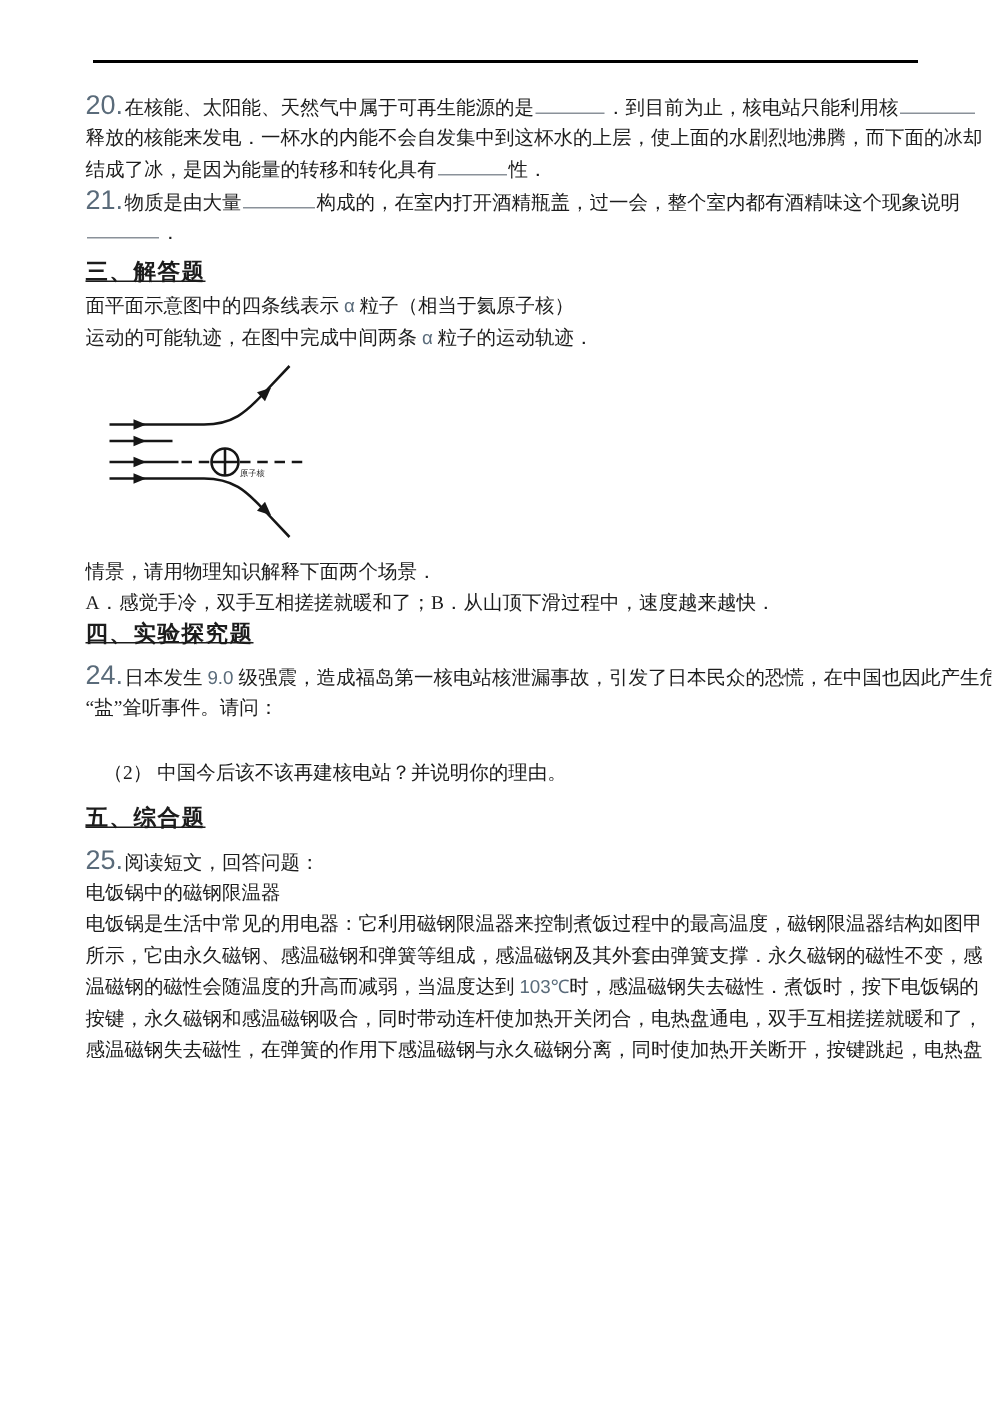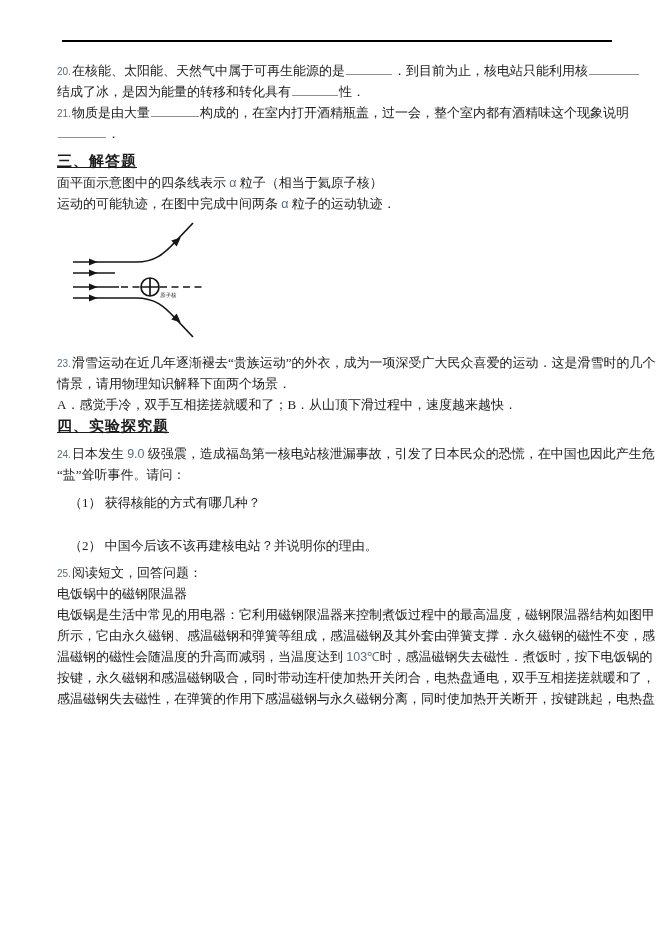--- a/index.html
+++ b/index.html
@@ -4,21 +4,21 @@
 <style>
   html,body{margin:0;padding:0;background:#ffffff;}
   .page{
     position:relative;width:661px;height:936px;background:#ffffff;overflow:hidden;
     font-family:"Liberation Serif","DejaVu Serif",serif;color:#1c1c1c;font-size:13px;
   }
   .rule{position:absolute;left:62px;top:40px;width:550px;height:2px;background:#000;}
   .content{position:absolute;left:57px;top:60px;width:556px;}
   .line{height:21px;line-height:21px;white-space:nowrap;}
   .heading{font-weight:bold;font-size:15px;height:22px;line-height:22px;letter-spacing:1px;text-decoration:underline;}
-  .num{color:#5a6b7a;font-family:"Liberation Sans",sans-serif;font-size:10px;margin-right:1px;}
+  .num{color:#5a6b7a;font-family:"Liberation Sans",sans-serif;font-size:18px;margin-right:1px;}
   .gray{color:#5a6b7a;font-family:"Liberation Sans",sans-serif;font-size:12.5px;}
   .blank{display:inline-block;height:12px;border-bottom:1.5px solid #8a9199;margin:0 1px;vertical-align:baseline;}
   .w46{width:46px}.w48{width:48px}.w50{width:50px}
   .indent{padding-left:12px;}
   .mt3{margin-top:3px}.mt4{margin-top:4px}.mt6{margin-top:6px}.mt7{margin-top:7px}
   .mt10{margin-top:10px}.mt11{margin-top:22px}
   .diagram{margin-top:2px;height:133px;}
   .diagram svg{display:block;margin-left:6px;}
   .traj{fill:none;stroke:#161616;stroke-width:1.7;}
   .dash{fill:none;stroke:#161616;stroke-width:1.6;stroke-dasharray:7 4.5;}
@@ -27,20 +27,21 @@
 </style>
 </head>
 <body>
 
 <div class="page">
   <div class="rule"></div>
 
   <div class="content">
 
     <div class="line"><span class="num">20.</span><span>在核能、太阳能、天然气中属于可再生能源的是</span><span class="blank w46"></span><span>．到目前为止，核电站只能利用核</span><span class="blank w50"></span></div>
+    <div class="line"><span>释放的核能来发电．一杯水的内能不会自发集中到这杯水的上层，使上面的水剧烈地沸腾，而下面的冰却</span></div>
     <div class="line"><span>结成了冰，是因为能量的转移和转化具有</span><span class="blank w46"></span><span>性．</span></div>
 
     <div class="line"><span class="num">21.</span><span>物质是由大量</span><span class="blank w48"></span><span>构成的，在室内打开酒精瓶盖，过一会，整个室内都有酒精味这个现象说明</span></div>
     <div class="line"><span class="blank w48"></span><span>．</span></div>
 
     <div class="heading mt6">三、解答题</div>
 
     <div class="line"><span>面平面示意图中的四条线表示 </span><span class="gray">α</span><span> 粒子（相当于氦原子核）</span></div>
     <div class="line"><span>运动的可能轨迹，在图中完成中间两条 </span><span class="gray">α</span><span> 粒子的运动轨迹．</span></div>
 
@@ -67,31 +68,30 @@
             <polygon class="arrow" points="0,-4 9,0 0,4"></polygon>
           </g>
 
         <polygon class="arrow" points="26,42.5 34.5,46 26,49.5"></polygon>
         <polygon class="arrow" points="26,53.5 34.5,57 26,60.5"></polygon>
         <polygon class="arrow" points="26,67.5 34.5,71 26,74.5"></polygon>
         <polygon class="arrow" points="26,78.5 34.5,82 26,85.5"></polygon>
       </svg>
     </div>
 
-    <div class="line mt3"><span class="num">23.</span><span>滑雪运动在近几年逐渐褪去“贵族运动”的外衣，成为一项深受广大民众喜爱的运动．这是滑雪时的几个</span></div>
     <div class="line"><span>情景，请用物理知识解释下面两个场景．</span></div>
     <div class="line"><span>A．感觉手冷，双手互相搓搓就暖和了；B．从山顶下滑过程中，速度越来越快．</span></div>
 
     <div class="heading">四、实验探究题</div>
 
     <div class="line mt6"><span class="num">24.</span><span>日本发生 </span><span class="gray">9.0</span><span> 级强震，造成福岛第一核电站核泄漏事故，引发了日本民众的恐慌，在中国也因此产生危</span></div>
     <div class="line"><span>“盐”耸听事件。请问：</span></div>
-    <div class="line mt7 indent"><span>（1） 获得核能的方式有哪几种？</span></div>
     <div class="line mt11 indent"><span>（2） 中国今后该不该再建核电站？并说明你的理由。</span></div>
 
+    <div class="heading mt10">五、综合题</div>
 
     <div class="line mt6"><span class="num">25.</span><span>阅读短文，回答问题：</span></div>
     <div class="line">电饭锅中的磁钢限温器</div>
     <div class="line"><span>电饭锅是生活中常见的用电器：它利用磁钢限温器来控制煮饭过程中的最高温度，磁钢限温器结构如图甲</span></div>
     <div class="line"><span>所示，它由永久磁钢、感温磁钢和弹簧等组成，感温磁钢及其外套由弹簧支撑．永久磁钢的磁性不变，感</span></div>
     <div class="line"><span>温磁钢的磁性会随温度的升高而减弱，当温度达到 </span><span class="gray">103℃</span><span>时，感温磁钢失去磁性．煮饭时，按下电饭锅的</span></div>
     <div class="line"><span>按键，永久磁钢和感温磁钢吸合，同时带动连杆使加热开关闭合，电热盘通电，双手互相搓搓就暖和了，</span></div>
     <div class="line"><span>感温磁钢失去磁性，在弹簧的作用下感温磁钢与永久磁钢分离，同时使加热开关断开，按键跳起，电热盘</span></div>
 
   </div>

